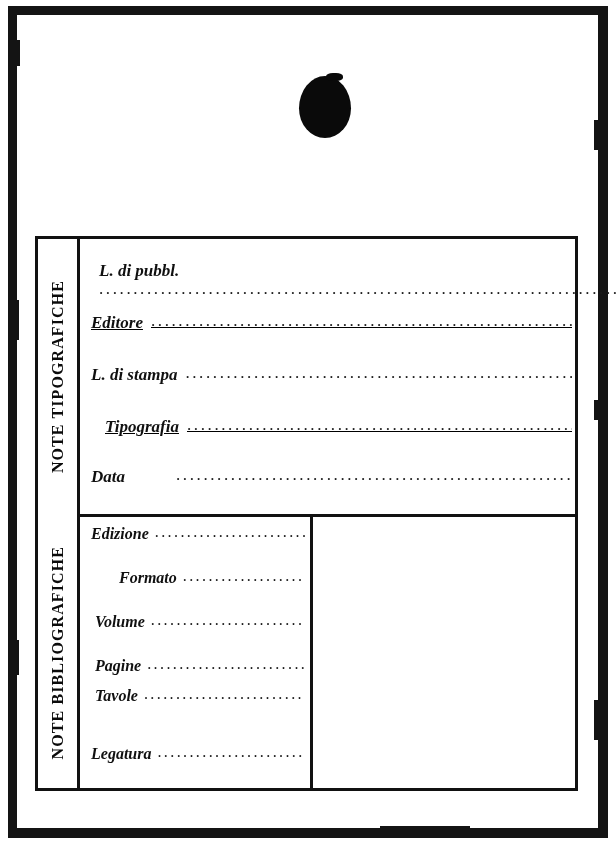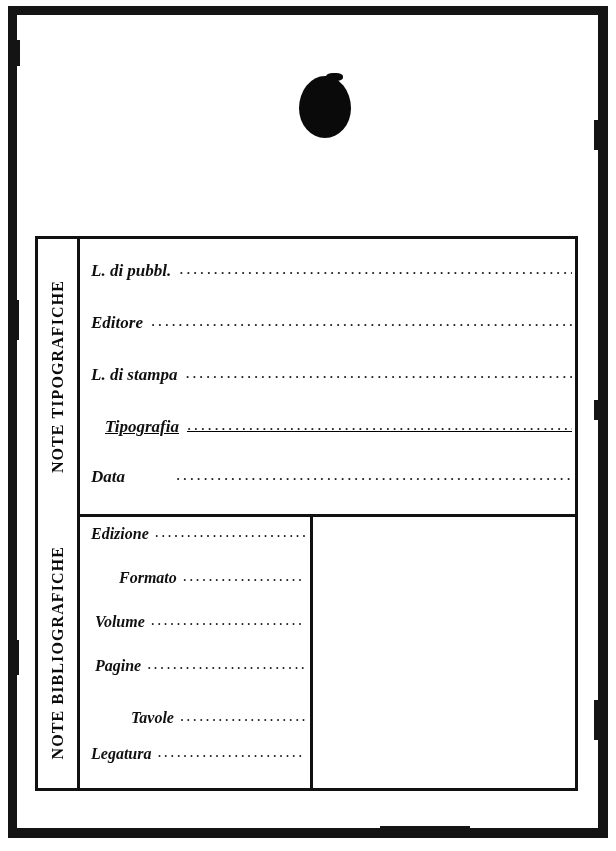--- a/index.html
+++ b/index.html
@@ -234,26 +234,26 @@
       </div>
 
       <div class="vcol vcol-bottom">
         <span class="vlabel">NOTE BIBLIOGRAFICHE</span>
       </div>
 
       <div id="section-divider"></div>
 
       <div id="upper-fields">
 
-        <div class="field-row" style="top:22px;">
+        <div class="field-row" style="top:22px;flex-direction:column;">
           <span class="field-label">L. di pubbl.</span>
           <span class="dots"></span>
         </div>
 
-        <div class="field-row" style="top:74px;">
+        <div class="field-row" style="top:74px;text-decoration:underline;">
           <span class="field-label">Editore</span>
           <span class="dots"></span>
         </div>
 
         <div class="field-row" style="top:126px;">
           <span class="field-label">L. di stampa</span>
           <span class="dots"></span>
         </div>
 
         <div class="field-row" style="top:178px; left:22px;text-decoration:underline;">
@@ -283,21 +283,21 @@
         <div class="field-row" style="top:140px; left:12px;">
           <span class="field-label">Pagine</span>
           <span class="dots"></span>
         </div>
 
         <div class="field-row" style="top:96px; left:12px;">
           <span class="field-label">Volume</span>
           <span class="dots"></span>
         </div>
 
-        <div class="field-row" style="top:192px; left:12px;margin-left:36px;">
+        <div class="field-row" style="top:170px; left:12px;">
           <span class="field-label">Tavole</span>
           <span class="dots"></span>
         </div>
 
         <div class="field-row" style="top:228px;align-items:flex-end;">
           <span class="field-label">Legatura</span>
           <span class="dots"></span>
         </div>
 
       </div>

